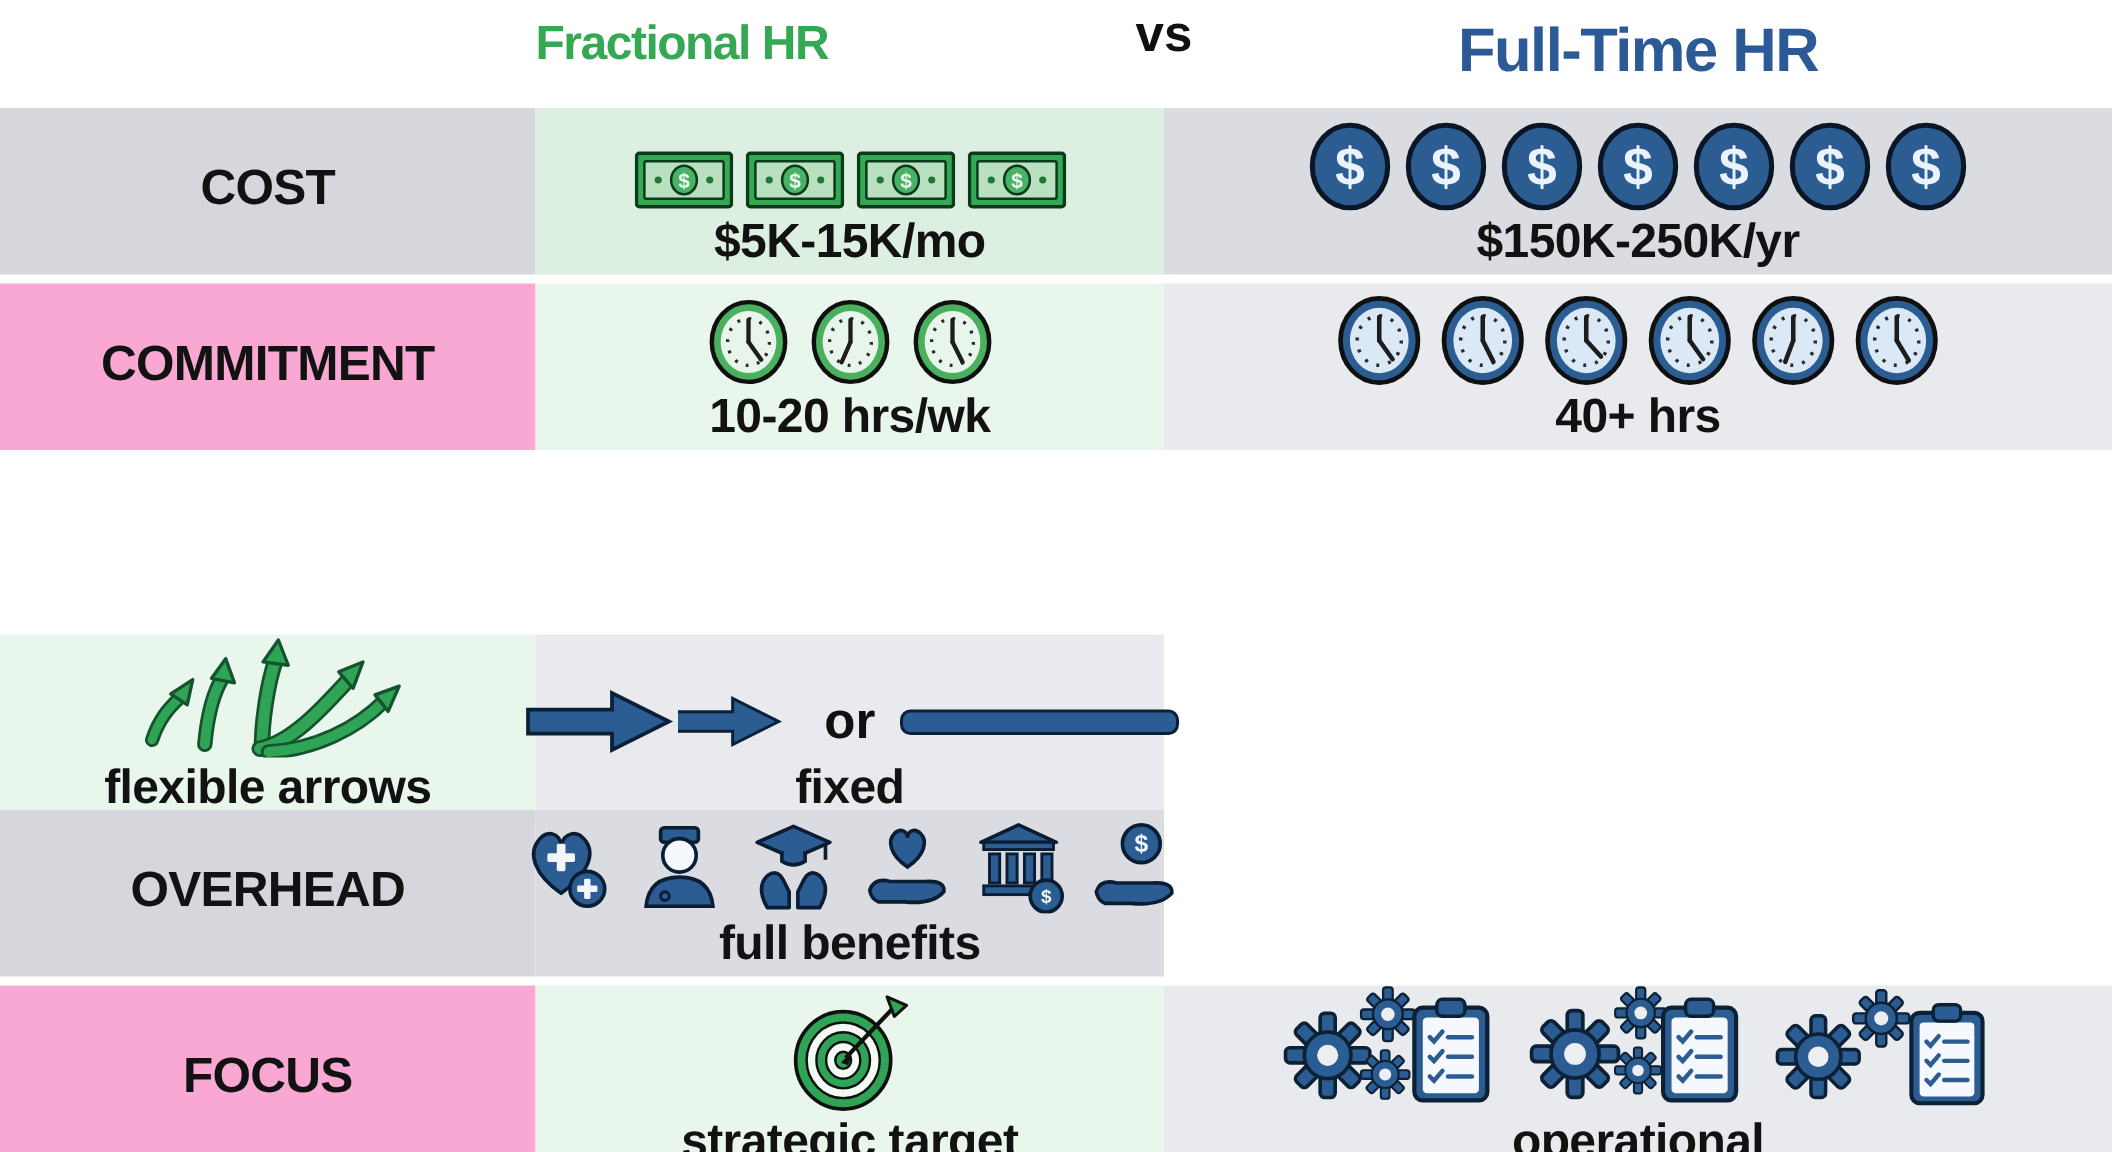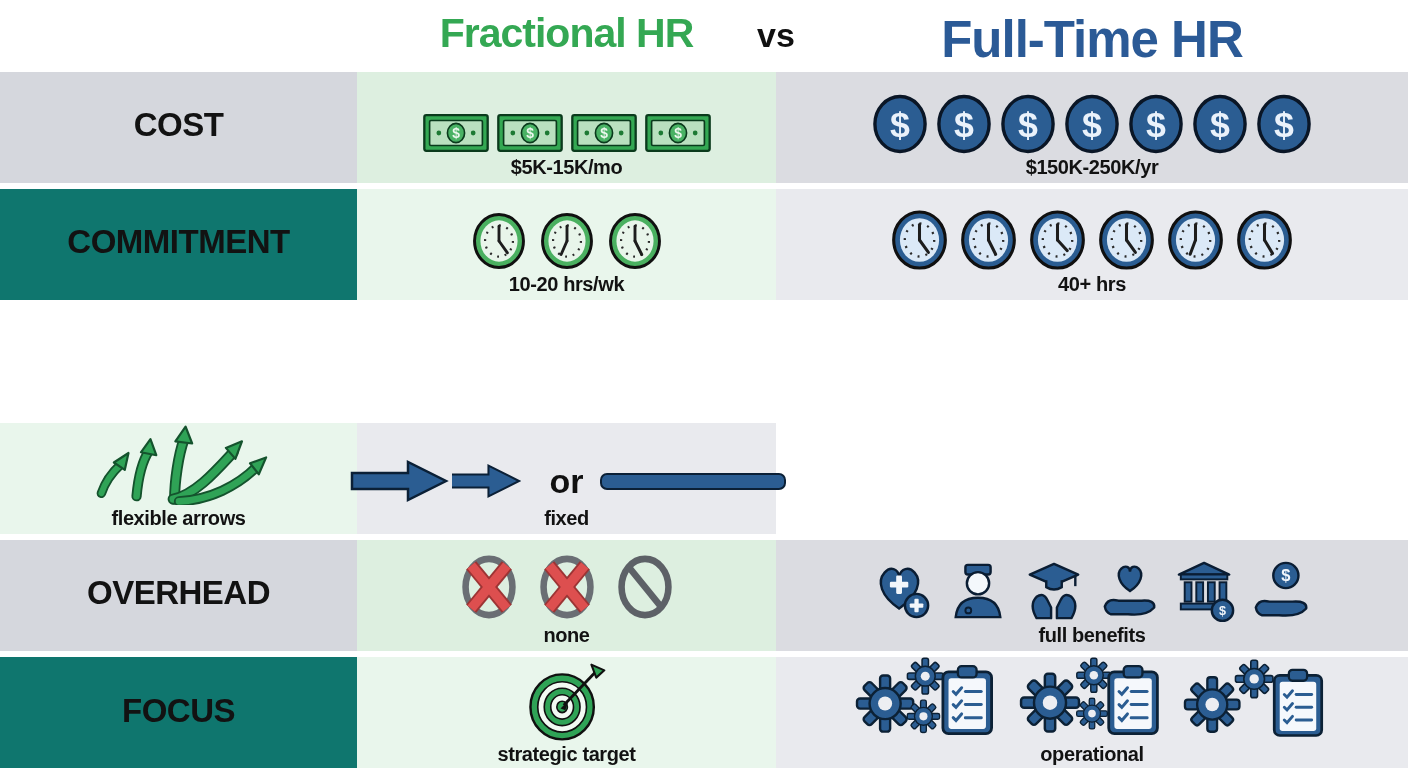--- a/index.html
+++ b/index.html
@@ -8,50 +8,50 @@
     font-family:"Liberation Sans", sans-serif;color:#121212;position:relative;
   }
   .top-artifact{
     position:absolute;top:0;left:388px;width:655px;height:4px;
     background:repeating-linear-gradient(90deg,#17181c 0 120px,transparent 120px 134px);
     opacity:.85;
   }
   
   .header{position:relative;height:72px;background:#ffffff;}
   .hdr-left{
-    position:absolute;left:357px;width:419px;top:10px;text-align:center;
-    font-size:41px;font-weight:700;letter-spacing:-1px;
+    position:absolute;left:357px;width:419px;top:10px;text-align:left;
+    font-size:32px;font-weight:700;letter-spacing:-1px;
     color:var(--fractional-accent,#34a853);
   }
   .hdr-vs{
-    position:absolute;left:728px;width:96px;top:16px;text-align:center;
+    position:absolute;left:728px;width:96px;top:4px;text-align:center;
     font-size:34px;font-weight:700;color:#101010;
   }
   .hdr-right{
     position:absolute;left:776px;width:632px;top:10px;text-align:center;
-    font-size:51px;font-weight:700;letter-spacing:-1px;
+    font-size:41px;font-weight:700;letter-spacing:-1px;
     color:var(--fulltime-accent,#2b5a96);
   }
   
   .row{
     display:grid;grid-template-columns:357px 419px 632px;
     height:111px;margin-bottom:6px;border-radius:14px;
   }
   .row:last-child{margin-bottom:0;}
   .cell{display:flex;flex-direction:column;align-items:center;justify-content:flex-end;padding-bottom:5px;}
   .label-cell{justify-content:center;}
   .row-label{font-size:33px;font-weight:700;letter-spacing:-.5px;}
   .icons{display:flex;align-items:center;justify-content:center;}
   .icons.baseline{align-items:flex-end;}
-  .caption{font-size:20px;font-weight:700;letter-spacing:-.4px;margin-top:3px;line-height:1.05;}
+  .caption{font-size:32px;font-weight:700;letter-spacing:-.4px;margin-top:3px;line-height:1.05;}
   
   .r-odd  .label-cell{background:#d5d7dd;}
   .r-odd  .frac-cell{background:#ddefe0;}
   .r-odd  .full-cell{background:#dbdce1;}
-  .r-even .label-cell{background:#0f766e;}
+  .r-even .label-cell{background:#f9a8d4;}
   .r-even .frac-cell{background:#e9f6ec;}
   .r-even .full-cell{background:#e9eaee;}
   
   .bill{width:66px;height:42px;margin:0 4px;}
   .coin{width:56px;height:60px;margin:0 4px;}
   .clock-g{width:54px;height:60px;margin:0 7px;color:#4ab060;--face:#e8f5ea;}
   .clock-b{width:57px;height:62px;margin:0 6px;color:#2b5d92;--face:#dbe9f7;}
   .bc{color:#2da152;--face:#eaf7ec;margin:0 8px;}
   .bc-b{color:#2b5d92;--face:#e8f0fa;margin:0 5px;}
   .crossx{width:60px;height:70px;margin:0 9px;}
@@ -291,34 +291,20 @@
       <div class="fixed-bar"></div>
     </div>
     <div class="caption">fixed</div>
   </div>
 </div>
 
 <div class="row r-odd">
   <div class="cell label-cell">
     <div class="row-label">OVERHEAD</div>
   </div>
-  <div class="cell frac-cell">
-    <div class="icons">
-      <svg class="crossx">
-          <use href="#sym-crossx"></use>
-        </svg>
-      <svg class="crossx">
-          <use href="#sym-crossx"></use>
-        </svg>
-      <svg class="crossx">
-          <use href="#sym-nosign"></use>
-        </svg>
-    </div>
-    <div class="caption">none</div>
-  </div>
   <div class="cell full-cell">
     <div class="icons">
 
       <svg class="benefit" viewBox="0 0 64 64">
         <path d="M29,50 C10,37 6,22 14,13 C20,6 28,9 29,17 C31,9 39,6 45,13 C53,22 48,37 29,50 Z" fill="#2b5d92" stroke="#0a1d33" stroke-width="2.5"></path>
         <g fill="#f2f6fb">
             <rect x="26" y="16" width="6" height="19" rx="1.2"></rect>
             <rect x="19.5" y="22.5" width="19" height="6" rx="1.2"></rect>
           </g>
         <circle cx="47" cy="47" r="12" fill="#2b5d92" stroke="#0a1d33" stroke-width="2.5"></circle>

